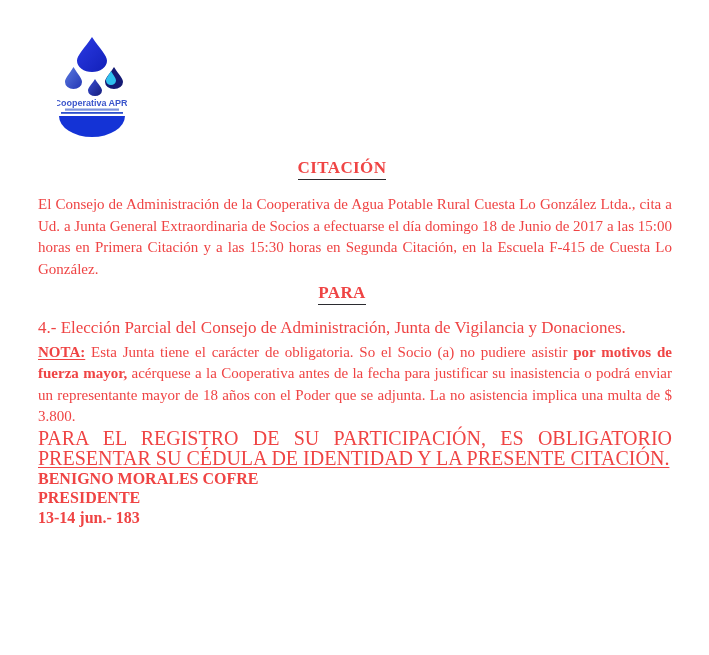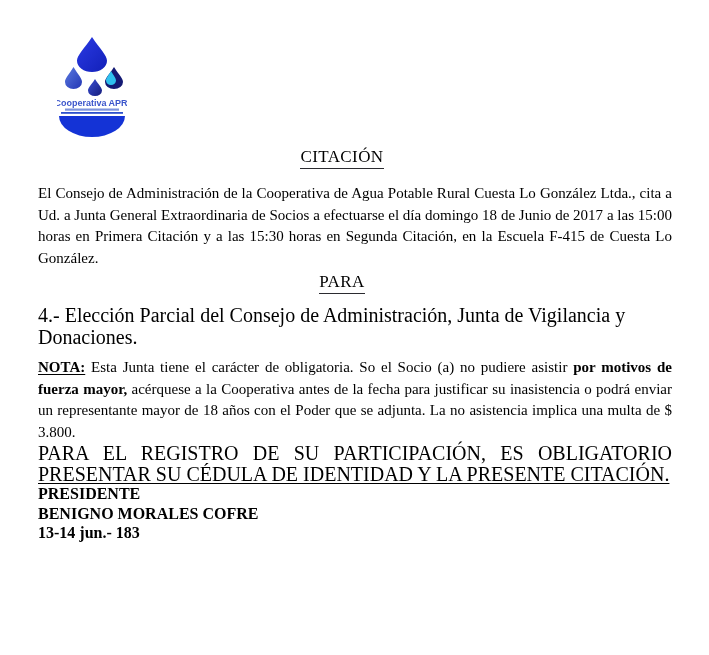--- a/index.html
+++ b/index.html
@@ -1,38 +1,38 @@
 <!DOCTYPE html>
 <html><head>
 <meta charset="utf-8">
 <style>
   html,body{margin:0;padding:0;background:#ffffff;}
   .page{
     position:relative;
     width:709px;height:655px;
     background:#ffffff;
     font-family:"Liberation Serif", serif;
-    color:#000000;
+    color:#ef4444;
     overflow:hidden;
   }
   .logo{position:absolute;left:57px;top:37px;width:70px;height:101px;}
   .content{position:absolute;left:38px;top:146px;width:634px;}
-  .heading{font-weight:normal;font-size:17px;text-align:center;margin:1px;padding-right:26px;}
+  .heading{font-weight:bold;font-size:17px;text-align:center;margin:12px;padding-right:26px;}
   .heading .hd{
     display:inline-block;
     border-bottom:1.6px solid #2b2b30;
     padding-bottom:1px;
     letter-spacing:.4px;
   }
   p{margin:0;}
   .body-text{font-size:15px;line-height:21.5px;text-align:justify;}
   .intro{margin-top:14px;}
   .tabla-heading{margin-top:3px;}
-  .items{margin-top:11px;font-size:20px;line-height:21.5px;}
-  .nota{margin-top:9px;}
+  .items{margin-top:11px;font-size:17px;line-height:21.5px;}
+  .nota{margin-top:3px;}
   .registro{font-size:20px;line-height:20.5px;text-align:justify;}
   .sig{font-weight:bold;font-size:16px;line-height:19.5px;}
   .b{font-weight:bold;}
   .ul{text-decoration:underline;text-decoration-thickness:1.3px;text-underline-offset:2px;}
 </style>
 </head>
 <body>
 
 <div class="page">
 
@@ -78,19 +78,19 @@
 
     <div class="items">
       <p>4.- Elección Parcial del Consejo de Administración, Junta de Vigilancia y Donaciones.</p>
     </div>
 
     <p class="body-text nota"><span class="b ul">NOTA:</span><span> Esta Junta tiene el carácter de obligatoria. So el Socio (a) no pudiere asistir </span><span class="b">por motivos de fuerza mayor,</span><span> acérquese a la Cooperativa antes de la fecha para justificar su inasistencia o podrá enviar un representante mayor de 18 años con el Poder que se adjunta. La no asistencia implica una multa de $ 3.800.</span></p>
 
     <p class="registro"><span>PARA EL REGISTRO DE SU PARTICIPACIÓN, ES OBLIGATORIO </span><span class="ul">PRESENTAR SU CÉDULA DE IDENTIDAD Y LA PRESENTE CITACIÓN.</span></p>
 
     <div class="sig">
+      <p>BENIGNO MORALES COFRE</p>
       <p>PRESIDENTE</p>
-      <p>BENIGNO MORALES COFRE</p>
       <p>13-14 jun.- 183</p>
     </div>
 
   </div>
 </div>
 
 </body></html>

